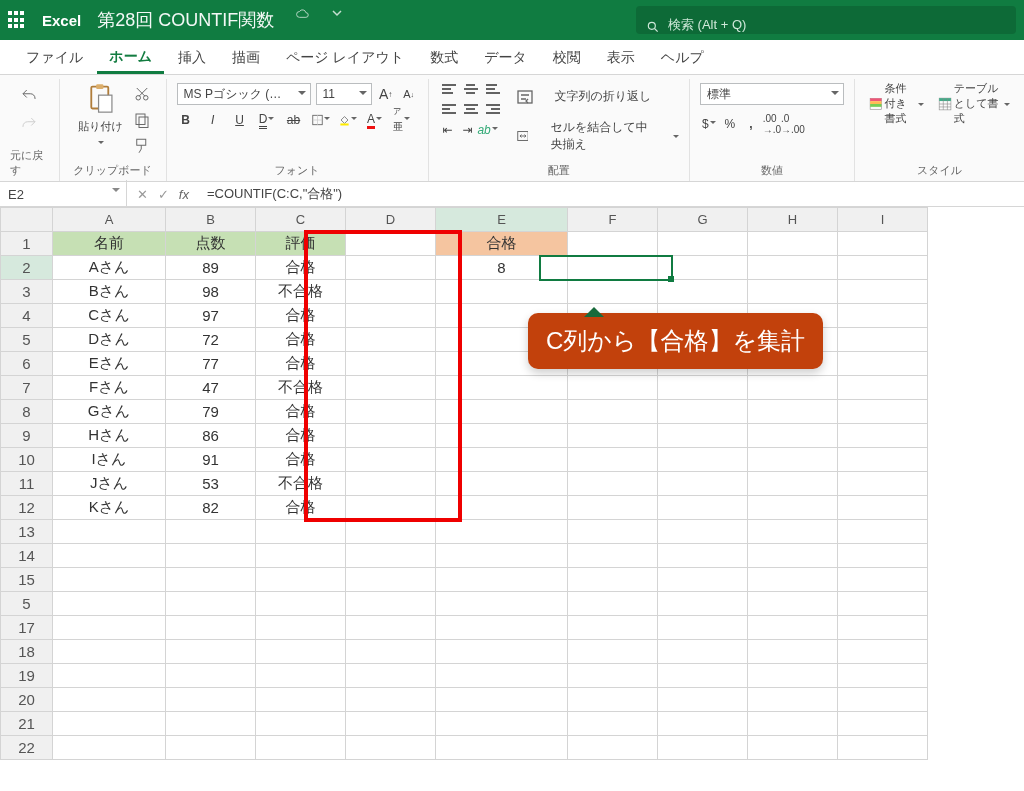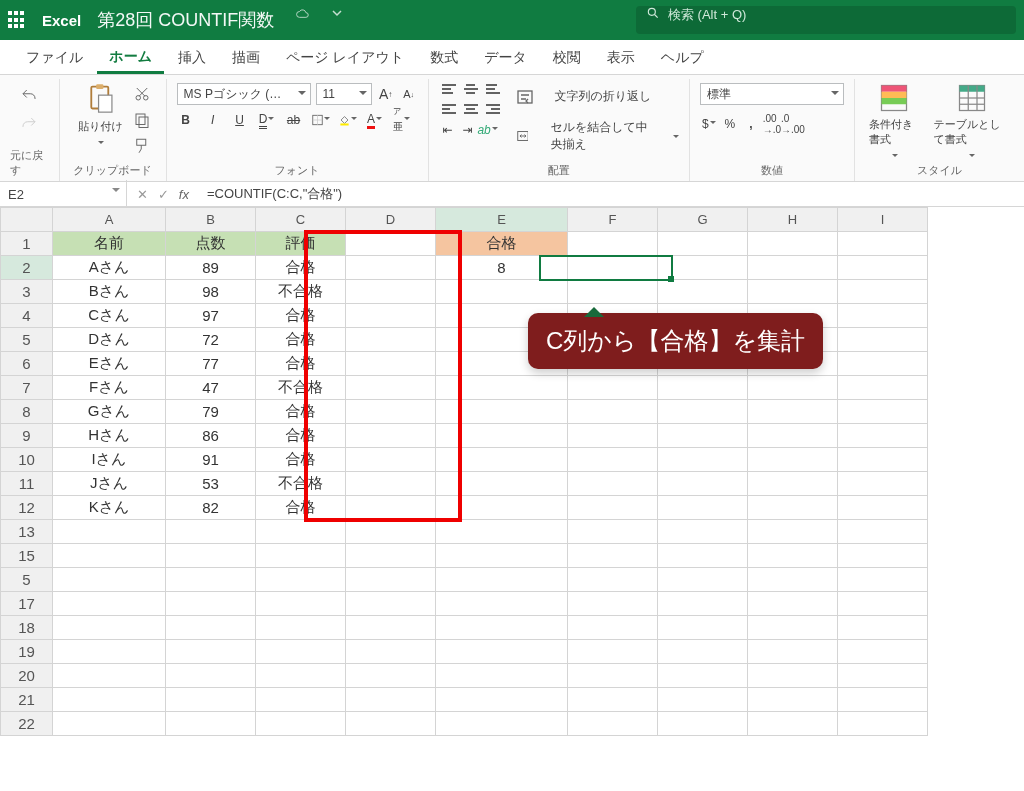--- a/index.html
+++ b/index.html
@@ -3,21 +3,21 @@
 <meta charset="utf-8">
 <style>
 html,body{margin:0;padding:0;font-family:"Segoe UI","Meiryo",sans-serif;font-size:13px;color:#333;overflow:hidden}
 body{width:1024px;height:791px;background:#fff;position:relative}
 .titlebar{height:40px;background:#107c41;color:#fff;display:flex;align-items:center;padding:0 8px;gap:16px}
 .waffle{width:18px;height:18px;display:flex;flex-wrap:wrap;gap:2px}
 .waffle div{width:4px;height:4px;background:#fff}
 .app-name{font-weight:600;font-size:15px}
 .file-name{font-size:18px;display:flex;align-items:flex-start;gap:22px;opacity:.95}
 .file-name svg{opacity:.8}
-.search{margin-left:auto;background:#0d6a37;border-radius:4px;height:28px;display:flex;align-items:flex-start;padding:0 10px;gap:8px;color:#cfe8d9;width:360px}
+.search{margin-left:auto;background:#0d6a37;border-radius:4px;height:28px;display:flex;align-items:flex-end;padding:0 10px;gap:8px;color:#cfe8d9;width:360px}
 .tabs{height:34px;background:#fff;border-bottom:1px solid #d6d6d6;display:flex;align-items:flex-end;padding:0 14px;gap:2px}
 .tab{padding:8px 12px 7px;font-size:14px;color:#444;cursor:pointer}
 .tab.active{color:#137c41;font-weight:600;border-bottom:3px solid #107c41;padding-bottom:5px}
 .ribbon{height:102px;background:#fafafa;border-bottom:1px solid #d6d6d6;display:flex;padding:4px 0 0}
 .rgroup{border-right:1px solid #e2e2e2;padding:2px 10px 0;display:flex;flex-direction:column;align-items:center;position:relative}
 .rgroup .ginner{display:flex;align-items:flex-start;gap:6px;flex:1}
 .rlabel{font-size:11px;color:#666;padding:2px 0 3px}
 .bigbtn{display:flex;flex-direction:column;align-items:center;gap:2px;padding:2px 4px;font-size:11px;color:#444;cursor:pointer}
 .col{display:flex;flex-direction:column;gap:3px}
 .selbox{border:1px solid #babdbf;background:#fff;height:20px;font-size:12px;padding:0 16px 0 6px;display:inline-flex;align-items:center;position:relative;color:#444}
@@ -25,21 +25,21 @@
 .minirow{display:flex;align-items:center;gap:5px}
 .minibtn{width:18px;height:18px;display:inline-flex;align-items:center;justify-content:center;font-size:12px;color:#444;cursor:pointer}
 .caret::after{content:"";display:inline-block;margin-left:1px;border:3px solid transparent;border-top-color:#666;vertical-align:-1px}
 .alignbox{display:flex;flex-direction:column;gap:2px}
 .alignrow{display:flex;gap:2px}
 .palign{width:20px;height:18px;display:flex;flex-direction:column;gap:2px;padding:3px;box-sizing:border-box;cursor:pointer}
 .palign span{height:2px;background:#636363}
 .wrapln{display:flex;align-items:center;gap:22px;font-size:12px;color:#444;padding:3px 0;cursor:pointer}
 .numberfmt{width:120px}
 .numrow{display:flex;gap:3px;margin-top:4px}
-.stylebig{display:flex;flex-direction:column;align-items:center;font-size:11px;color:#444;gap:2px;padding:0 4px;cursor:pointer}
+.stylebig{display:flex;flex-direction:row;align-items:center;font-size:11px;color:#444;gap:2px;padding:0 4px;cursor:pointer}
 .formulabar{height:24px;background:#fff;border-bottom:1px solid #d6d6d6;display:flex;align-items:center;font-size:13px}
 .namebox{width:110px;height:28px;border-right:1px solid #d6d6d6;display:flex;align-items:center;padding:0 8px;position:relative;color:#444}
 .namebox::after{content:"";position:absolute;right:6px;top:8px;border:4px solid transparent;border-top-color:#888}
 .fbbtns{display:flex;align-items:center;gap:10px;padding:0 10px;color:#999}
 .fbbtns span{cursor:pointer}
 .fx{font-style:italic;color:#666}
 .formula-input{flex:1;padding:0 8px;color:#444;font-size:13px}
 .sheet{position:relative;background:#fff}
 .grid{border-collapse:collapse;table-layout:fixed}
 .grid td,.grid th{border:1px solid #d4d4d4;height:24px;box-sizing:border-box;font-size:15px;text-align:center;padding:0}
@@ -47,21 +47,21 @@
 .rowh{width:52px;background:#f0f0f0;color:#555;font-size:12px}
 .corner{background:#f0f0f0;width:52px;height:22px}
 .hcell{height:22px}
 .colA{width:113px}.colBCD{width:90px}.colBig{width:132px}.colRest{width:90px}
 .hdr{background:#C6E0B4;font-weight:400;color:#333}
 .e1{background:#F5C5A0}
 .e2{background:#fff}
 .sel{position:absolute;border:2px solid #107b41;box-sizing:border-box;pointer-events:none}
 .selh{position:absolute;width:6px;height:6px;background:#107b41;right:-3px;bottom:-3px}
 .redbox{position:absolute;border:4px solid #ef0000;box-sizing:border-box;pointer-events:none}
-.tooltip{position:absolute;background:#7f1d1d;color:#fff;font-size:24px;padding:12px 18px;border-radius:10px;box-shadow:0 4px 10px rgba(0,0,0,.2)}
+.tooltip{position:absolute;background:#c2410c;color:#fff;font-size:24px;padding:12px 18px;border-radius:10px;box-shadow:0 4px 10px rgba(0,0,0,.2)}
 .tooltip::before{content:"";position:absolute;top:-16px;left:56px;border:10px solid transparent;border-bottom-color:#186a3b}
 .svgico{stroke:#666;fill:none;stroke-width:1.3}
 .rowh.actR{background:#d6e9dd}
 th.actC{background:#d6e9dd}
 </style>
 </head>
 <body>
 
 <div class="titlebar">
   <div class="waffle">
@@ -484,20 +484,32 @@
           <td></td>
           <td></td>
           <td></td>
           <td></td>
           <td></td>
           <td></td>
           <td></td>
           <td></td>
         </tr>
         <tr>
+          <td class="rowh">14</td>
+          <td></td>
+          <td></td>
+          <td></td>
+          <td></td>
+          <td></td>
+          <td></td>
+          <td></td>
+          <td></td>
+          <td></td>
+        </tr>
+        <tr>
           <td class="rowh">15</td>
           <td></td>
           <td></td>
           <td></td>
           <td></td>
           <td></td>
           <td></td>
           <td></td>
           <td></td>
           <td></td>

